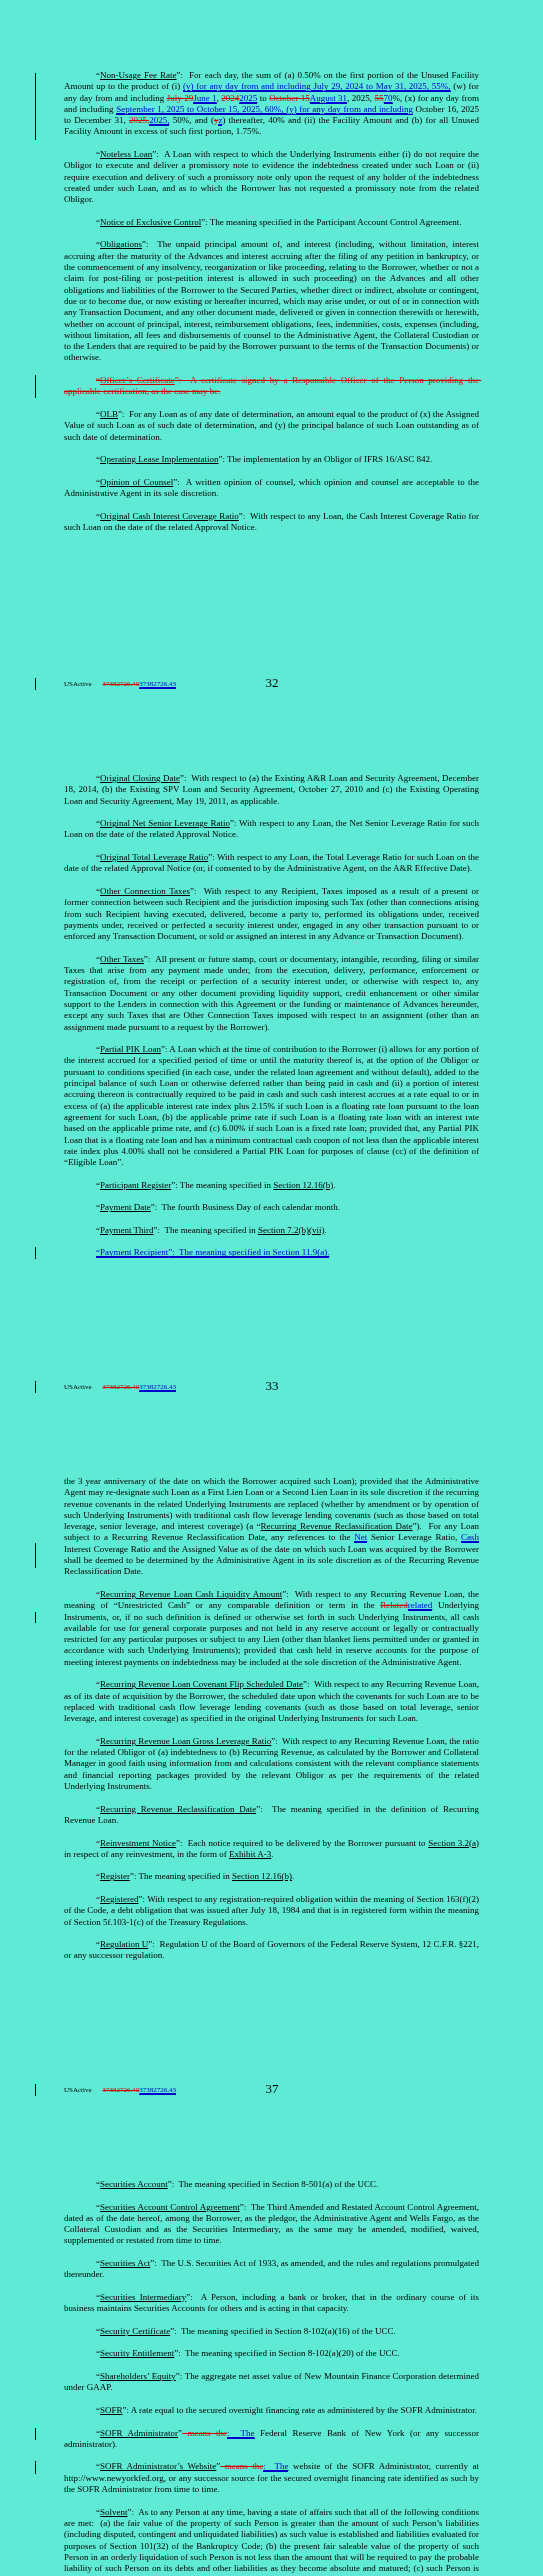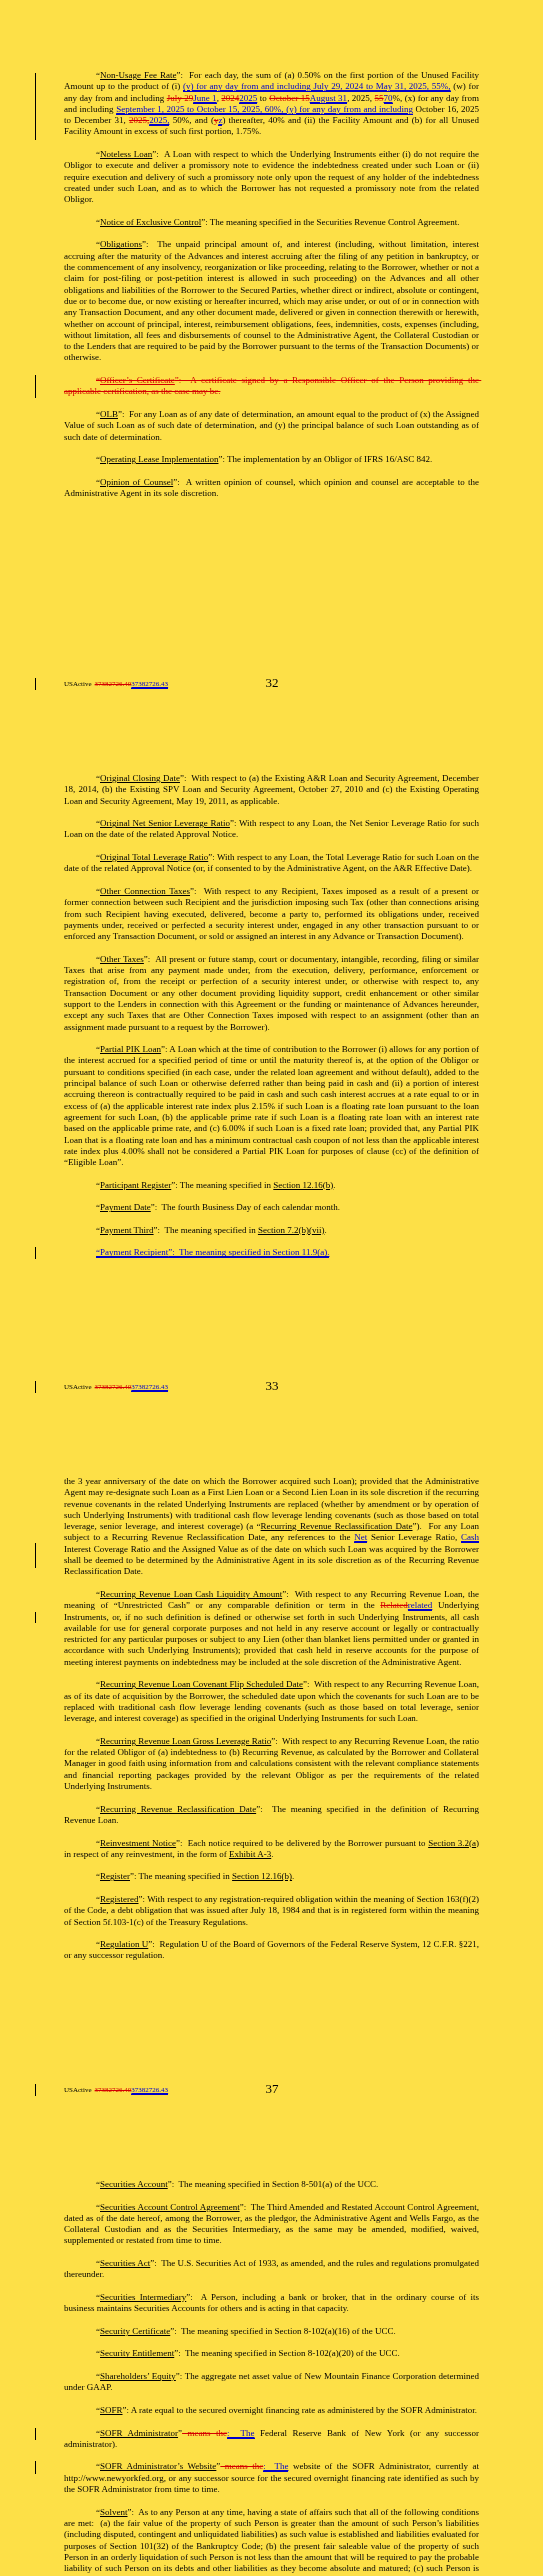--- a/index.html
+++ b/index.html
@@ -1,17 +1,17 @@
 <!DOCTYPE html>
 <html style="font-size:8.2px"><head>
 <meta charset="utf-8">
 <style>
   html,body{margin:0;padding:0;background:#ffffff;}
   body{width:544px;font-family:"Liberation Serif",serif;color:#000;}
-  .page{position:relative;width:544px;height:703px;background:#fde047;overflow:hidden;}
+  .page{position:relative;width:544px;height:703px;background:#5eead4;overflow:hidden;}
   .content{position:absolute;left:64px;top:70px;width:415px;}
   p.para{
     margin:0 0 11.3px 0;
     font-size:9px;
     line-height:11.3px;
     text-align:justify;
     text-justify:inter-word;
     text-indent:32px;
     position:relative;
     white-space:pre-wrap;
@@ -20,39 +20,40 @@
   .u{text-decoration:underline;}
   .i{}
   .del{color:#d40000;text-decoration:line-through;}
   .del.u{text-decoration:underline line-through;}
   .ins{color:#0000cc;text-decoration:underline;border-bottom:0.5px solid #0000cc;}
   .cbar{position:absolute;left:-29px;width:1px;background:#000;}
   .footer{
     position:absolute;left:64px;right:64px;bottom:14px;height:10.3px;
     font-size:7px;line-height:10.3px;
   }
-  .footer .flabel{margin-right:3px;}
+  .footer .flabel{margin-right:11px;}
   .footer .fnum{font-size:7px;}
   .footer .pagenum{
     position:absolute;left:0;right:0;top:-1px;text-align:center;font-size:13px;
   }
 </style>
 </head>
 <body>
 
 <div class="page">
   <div class="content">
     <p class="para"><span class="cbar" style="top:3.1px;height:67px;"></span><span>“</span><span class="u">Non-Usage Fee Rate</span><span>”:  For each day, the sum of (a) 0.50% on the first portion of the Unused Facility Amount up to the product of (i) </span><span class="ins">(v) for any day from and including July 29, 2024 to May 31, 2025, 55%,</span><span> (w) for any day from and including </span><span class="del">July 29</span><span class="ins">June 1</span><span>, </span><span class="del">2024</span><span class="ins">2025</span><span> to </span><span class="del">October 15</span><span class="ins">August 31</span><span>, 2025, </span><span class="del">55</span><span class="ins">70</span><span>%, (x) for any day from and including </span><span class="ins">September 1, 2025 to October 15, 2025, 60%, (y) for any day from and including</span><span> October 16, 2025 to December 31, </span><span class="del">2025,</span><span class="ins">2025,</span><span> 50%, and (</span><span class="del">y</span><span class="ins">z</span><span>) thereafter, 40% and (ii) the Facility Amount and (b) for all Unused Facility Amount in excess of such first portion, 1.75%.</span></p>
     <p class="para"><span>“</span><span class="u">Noteless Loan</span><span>”:  A Loan with respect to which the Underlying Instruments either (i) do not require the Obligor to execute and deliver a promissory note to evidence the indebtedness created under such Loan or (ii) require execution and delivery of such a promissory note only upon the request of any holder of the indebtedness created under such Loan, and as to which the Borrower has not requested a promissory note from the related Obligor.</span></p>
-    <p class="para"><span>“</span><span class="u">Notice of Exclusive Control</span><span>”: The meaning specified in the Securities Revenue Control Agreement.</span></p>
+    <p class="para"><span>“</span><span class="u">Notice of Exclusive Control</span><span>”: The meaning specified in the Participant Account Control Agreement.</span></p>
     <p class="para"><span>“</span><span class="u">Obligations</span><span>”:  The unpaid principal amount of, and interest (including, without limitation, interest accruing after the maturity of the Advances and interest accruing after the filing of any petition in bankruptcy, or the commencement of any insolvency, reorganization or like proceeding, relating to the Borrower, whether or not a claim for post-filing or post-petition interest is allowed in such proceeding) on the Advances and all other obligations and liabilities of the Borrower to the Secured Parties, whether direct or indirect, absolute or contingent, due or to become due, or now existing or hereafter incurred, which may arise under, or out of or in connection with any Transaction Document, and any other document made, delivered or given in connection therewith or herewith, whether on account of principal, interest, reimbursement obligations, fees, indemnities, costs, expenses (including, without limitation, all fees and disbursements of counsel to the Administrative Agent, the Collateral Custodian or to the Lenders that are required to be paid by the Borrower pursuant to the terms of the Transaction Documents) or otherwise.</span></p>
     <p class="para"><span class="cbar" style="top:0;height:23px;"></span><span class="del">“</span><span class="del u">Officer’s Certificate</span><span class="del">”:  A certificate signed by a Responsible Officer of the Person providing the applicable certification, as the case may be.</span></p>
     <p class="para"><span>“</span><span class="u">OLB</span><span>”:  For any Loan as of any date of determination, an amount equal to the product of (x) the Assigned Value of such Loan as of such date of determination, and (y) the principal balance of such Loan outstanding as of such date of determination.</span></p>
     <p class="para"><span>“</span><span class="u">Operating Lease Implementation</span><span>”: The implementation by an Obligor of IFRS 16/ASC 842.</span></p>
     <p class="para"><span>“</span><span class="u">Opinion of Counsel</span><span>”:  A written opinion of counsel, which opinion and counsel are acceptable to the Administrative Agent in its sole discretion.</span></p>
+    <p class="para"><span>“</span><span class="u">Original Cash Interest Coverage Ratio</span><span>”:  With respect to any Loan, the Cash Interest Coverage Ratio for such Loan on the date of the related Approval Notice.</span></p>
   </div>
   <div class="footer">
     <span class="cbar" style="top:-0.5px;height:11.3px;"></span>
     <span class="flabel">USActive</span><span class="fnum del">37382726.40</span><span class="fnum ins">37382726.43</span>
     <span class="pagenum">32</span>
   </div>
 </div>
 
 <div class="page">
   <div class="content">

